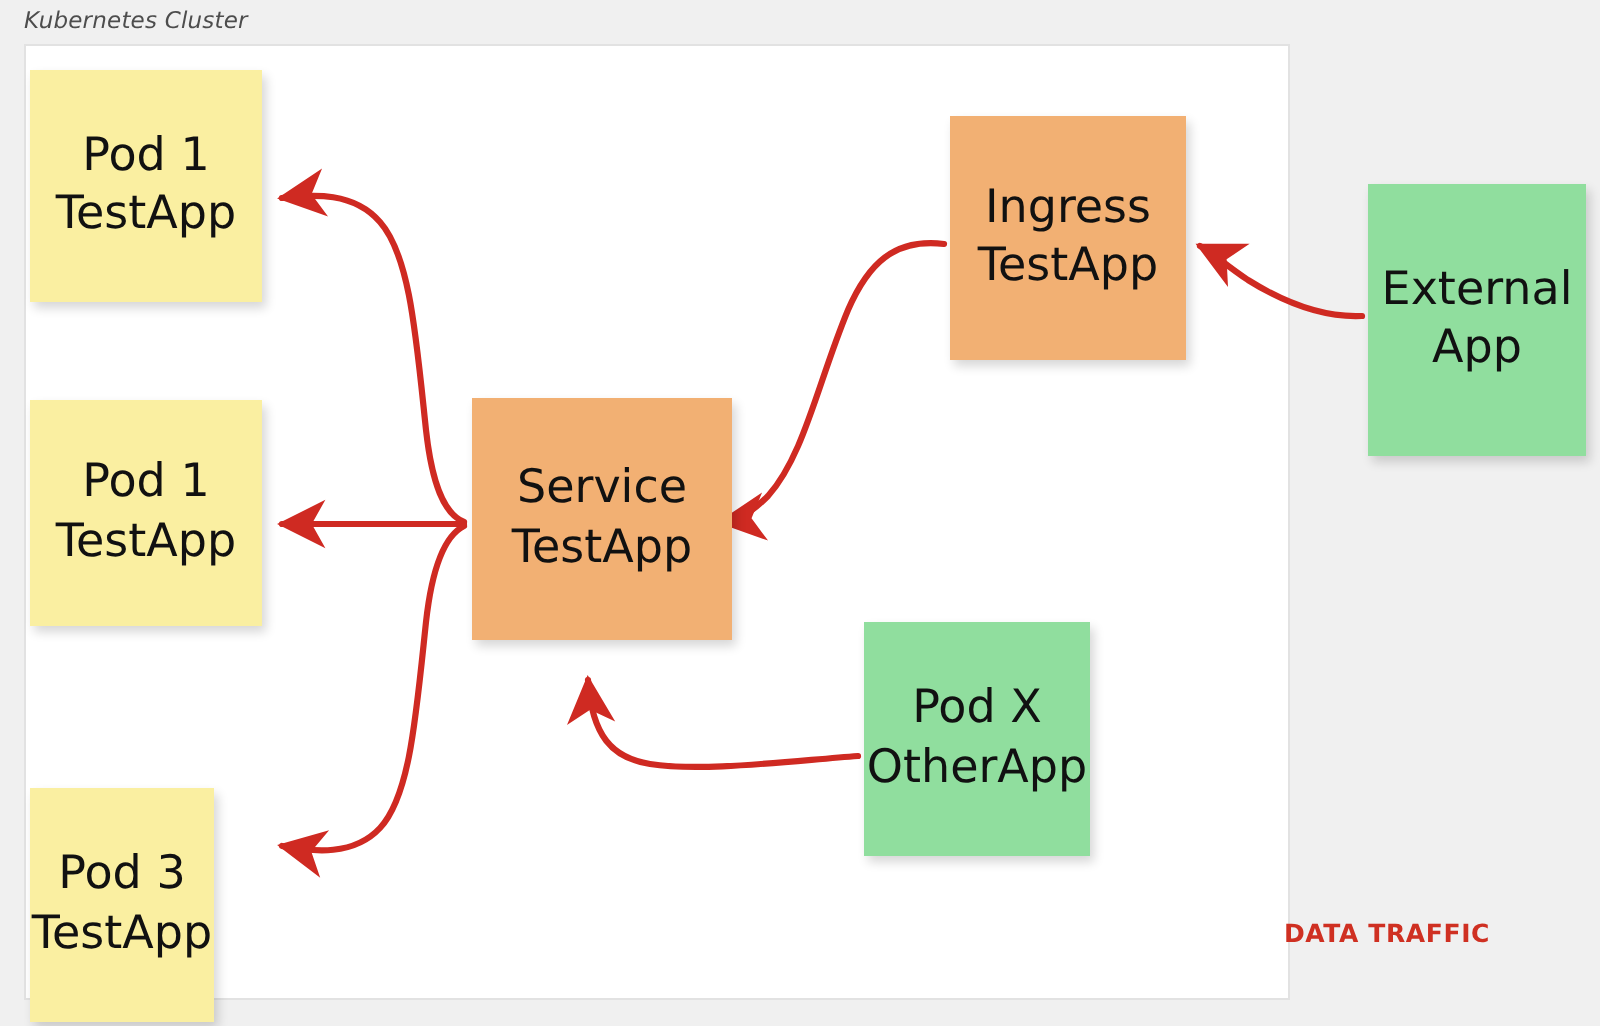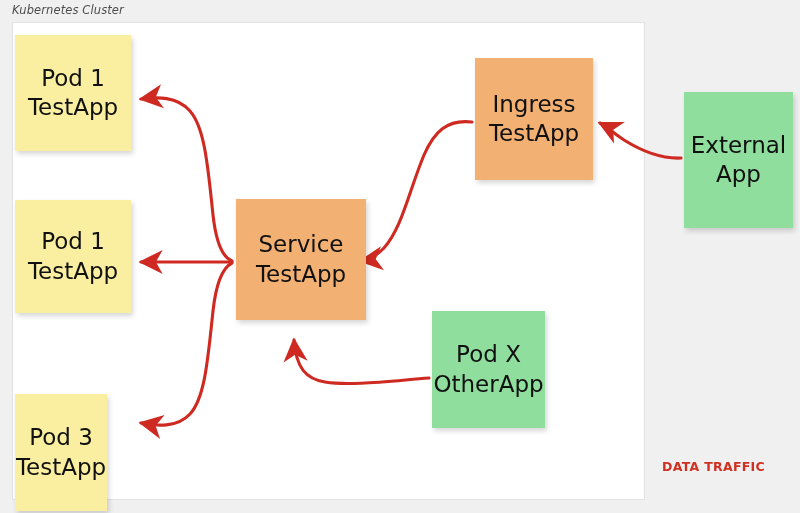--- a/index.html
+++ b/index.html
@@ -62,21 +62,21 @@
   #external{ left: 684px; top: 92px;  width: 109px; height: 136px; }
 
   #arrows {
     position: absolute;
     left: 0; top: 0;
     width: 800px; height: 513px;
     pointer-events: none;
   }
   #legend-data-traffic {
     position: absolute;
-    left: 662px;
+    left: 642px;
     top: 459px;
     font-size: 12.5px;
     font-weight: bold;
     color: #cf3022;
     letter-spacing: 0.3px;
     white-space: nowrap;
   }
 </style>
 </head>
 <body>

